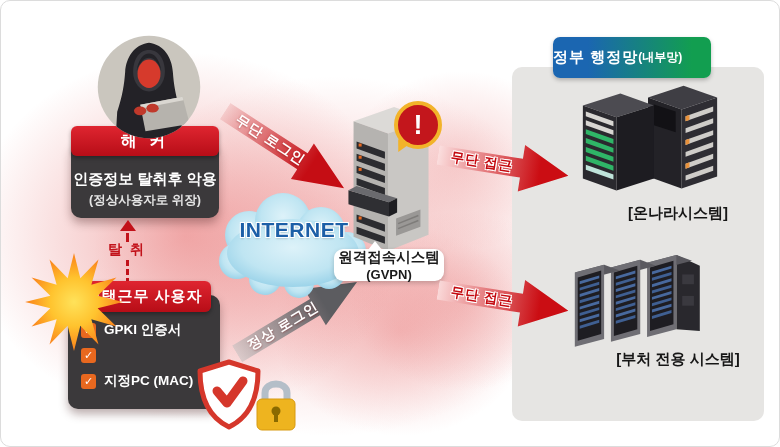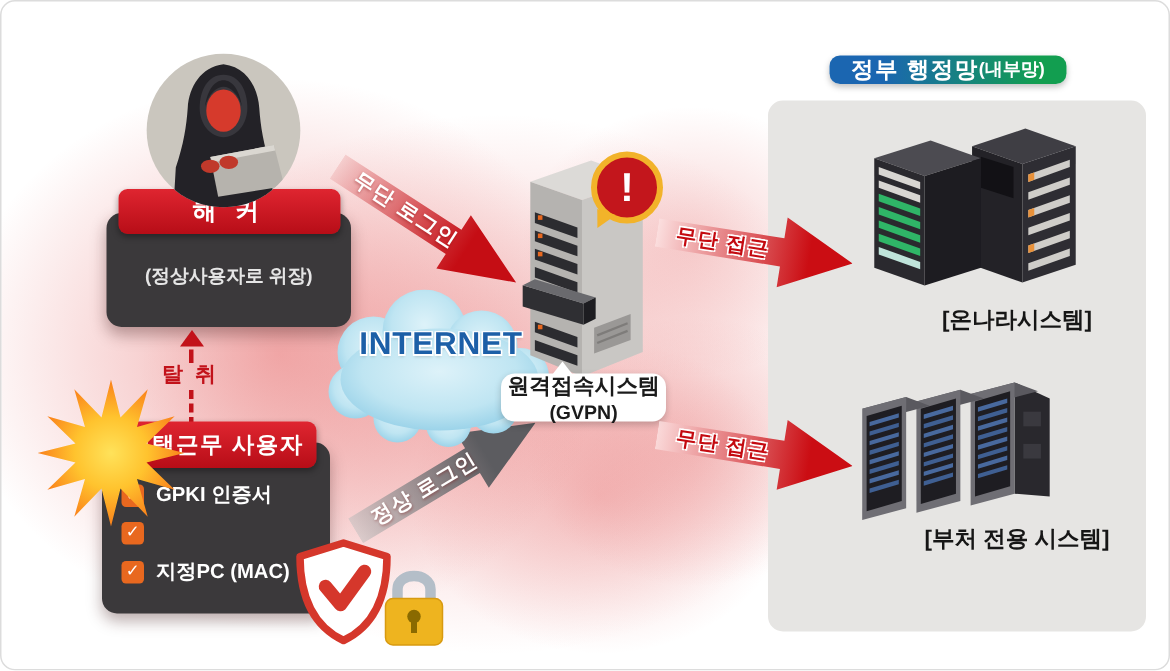--- a/index.html
+++ b/index.html
@@ -12,21 +12,21 @@
       radial-gradient(150px 120px at 462px 300px, rgba(231,112,112,.30), rgba(231,112,112,0) 75%),
       radial-gradient(170px 140px at 400px 330px, rgba(231,112,112,.35), rgba(231,112,112,0) 75%),
       #ffffff;
   }
   .abs{position:absolute;}
   
   .dark-box{position:absolute;background:#3b393b;border-radius:10px;box-shadow:0 5px 10px rgba(60,20,20,.35);}
   .red-tab{position:absolute;left:50%;transform:translateX(-50%);background:linear-gradient(#df2530,#b70d17);
     color:#fff;font-weight:bold;text-align:center;border-radius:6px;box-shadow:0 2px 4px rgba(0,0,0,.35);
     display:flex;align-items:center;justify-content:center;}
-  .hacker-box{left:70px;top:141px;width:163px;height:76px;display:flex;flex-direction:column;justify-content:flex-end;align-items:center;padding-bottom:25px;box-sizing:border-box;}
+  .hacker-box{left:70px;top:141px;width:148px;height:76px;display:flex;flex-direction:column;justify-content:flex-end;align-items:center;padding-bottom:9px;box-sizing:border-box;}
   .hacker-tab{top:-16px;width:148px;height:30px;font-size:16px;letter-spacing:4px;}
   .hacker-line1{color:#fff;font-weight:bold;font-size:15px;margin-bottom:3px;}
   .hacker-line2{color:#e5e5e5;font-weight:bold;font-size:12.5px;}
   .user-box{left:67px;top:294px;width:152px;height:114px;box-sizing:border-box;}
   .user-tab{top:-14px;width:134px;height:31px;font-size:15px;letter-spacing:1px;}
   .check-list{position:absolute;left:13px;top:26px;display:flex;flex-direction:column;gap:9px;}
   .check-item{display:flex;align-items:center;gap:8px;}
   .checkbox{width:15px;height:15px;background:#e8681f;border-radius:3px;color:#fff;font-size:11px;font-weight:bold;
     display:flex;align-items:center;justify-content:center;line-height:1;}
   .item-label{color:#fff;font-weight:bold;font-size:13.5px;white-space:nowrap;}
@@ -58,23 +58,23 @@
   .gvpn-label{left:333px;top:248px;width:110px;height:32px;background:#fff;border-radius:9px;box-shadow:0 2px 5px rgba(0,0,0,.2);
     display:flex;flex-direction:column;align-items:center;justify-content:center;z-index:5;}
   .gvpn-label:before{content:"";position:absolute;top:-8px;left:34px;border-left:7px solid transparent;border-right:7px solid transparent;border-bottom:9px solid #fff;}
   .gvpn-l1{font-size:14.5px;font-weight:bold;color:#1b1b1b;}
   .gvpn-l2{font-size:13px;font-weight:bold;color:#1b1b1b;}
   .excl{left:393px;top:100px;width:40px;height:40px;background:#c3161c;border:4px solid #f2b32a;border-radius:50%;
     display:flex;align-items:center;justify-content:center;color:#fff;font-size:27px;font-weight:bold;z-index:5;line-height:1;}
   .excl:after{content:"";position:absolute;left:-2px;bottom:-8px;width:0;height:0;border-left:4px solid transparent;border-right:9px solid transparent;border-top:12px solid #f2b32a;transform:rotate(18deg);}
   
   .gov-panel{left:511px;top:66px;width:252px;height:354px;background:#e6e5e3;border-radius:10px;z-index:1;}
-  .gov-badge{left:552px;top:36px;width:158px;height:19px;border-radius:7px;z-index:4;
+  .gov-badge{left:552px;top:36px;width:158px;height:41px;border-radius:7px;z-index:4;
     background:linear-gradient(90deg,#1b66b1 22%,#129e50 88%);box-shadow:0 2px 4px rgba(0,0,0,.25);
-    display:flex;align-items:center;justify-content:center;color:#fff;font-weight:bold;}
+    display:flex;align-items:center;color:#fff;font-weight:bold;}
   .gov-badge .t1{font-size:15px;letter-spacing:1px;}
   .gov-badge .t2{font-size:12px;}
   .sys-label{left:511px;width:252px;text-align:center;font-weight:bold;font-size:15px;color:#161616;z-index:3;padding-left:40px;}
   .svg-block{position:absolute;z-index:3;}
 </style>
 </head>
 <body>
 
 <div class="stage">
 
@@ -100,20 +100,21 @@
         <path d="M50 80 L98 71 L106 102 L56 110 Z" fill="#b6b3ad"></path>
         <path d="M50 80 L98 71 L99 75 L52 84 Z" fill="#dad7d1"></path>
         <ellipse cx="50" cy="87" rx="7" ry="5" fill="#c0392b"></ellipse>
         <ellipse cx="64" cy="84" rx="7" ry="5" fill="#c0392b"></ellipse>
       </g>
     </svg>
   </div>
 
   <div class="dark-box hacker-box">
     <div class="red-tab hacker-tab">해 커</div>
+    <div class="hacker-line1">인증정보 탈취후 악용</div>
     <div class="hacker-line2">(정상사용자로 위장)</div>
   </div>
 
   <div class="theft-head"></div>
   <div class="theft-dash" style="top:232px;height:9px;"></div>
   <div class="theft-label">탈 취</div>
   <div class="theft-dash" style="top:259px;height:33px;"></div>
 
   <div class="abs svg-block" style="left:22px;top:250px;width:102px;height:102px;z-index:2;">
     <svg viewBox="0 0 100 100" width="102" height="102">

